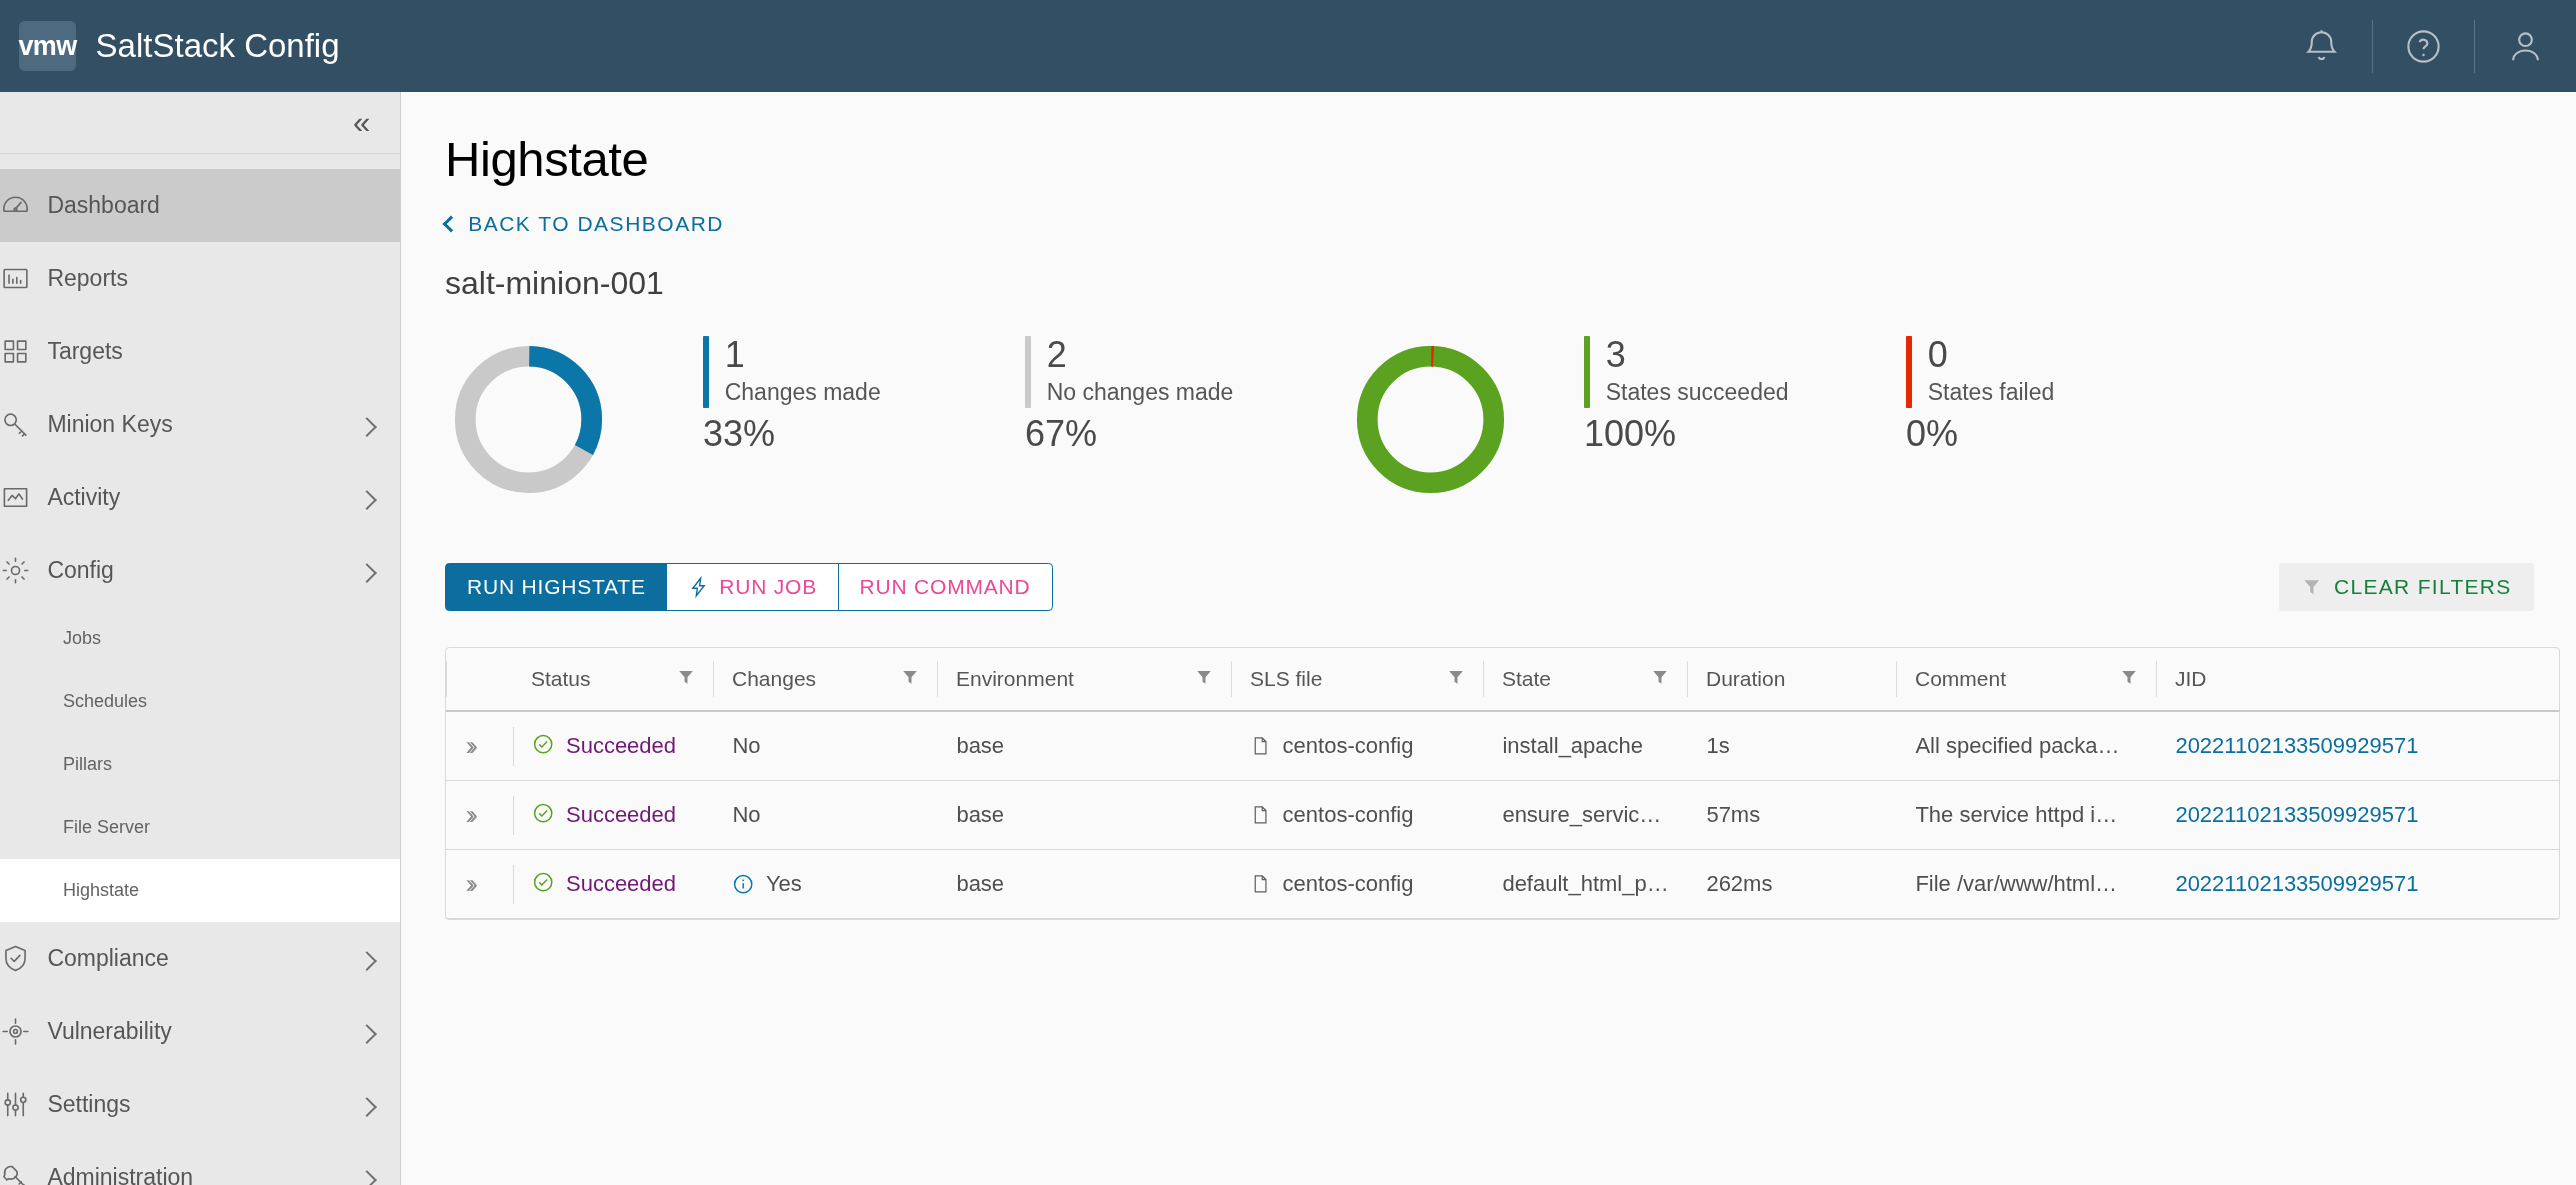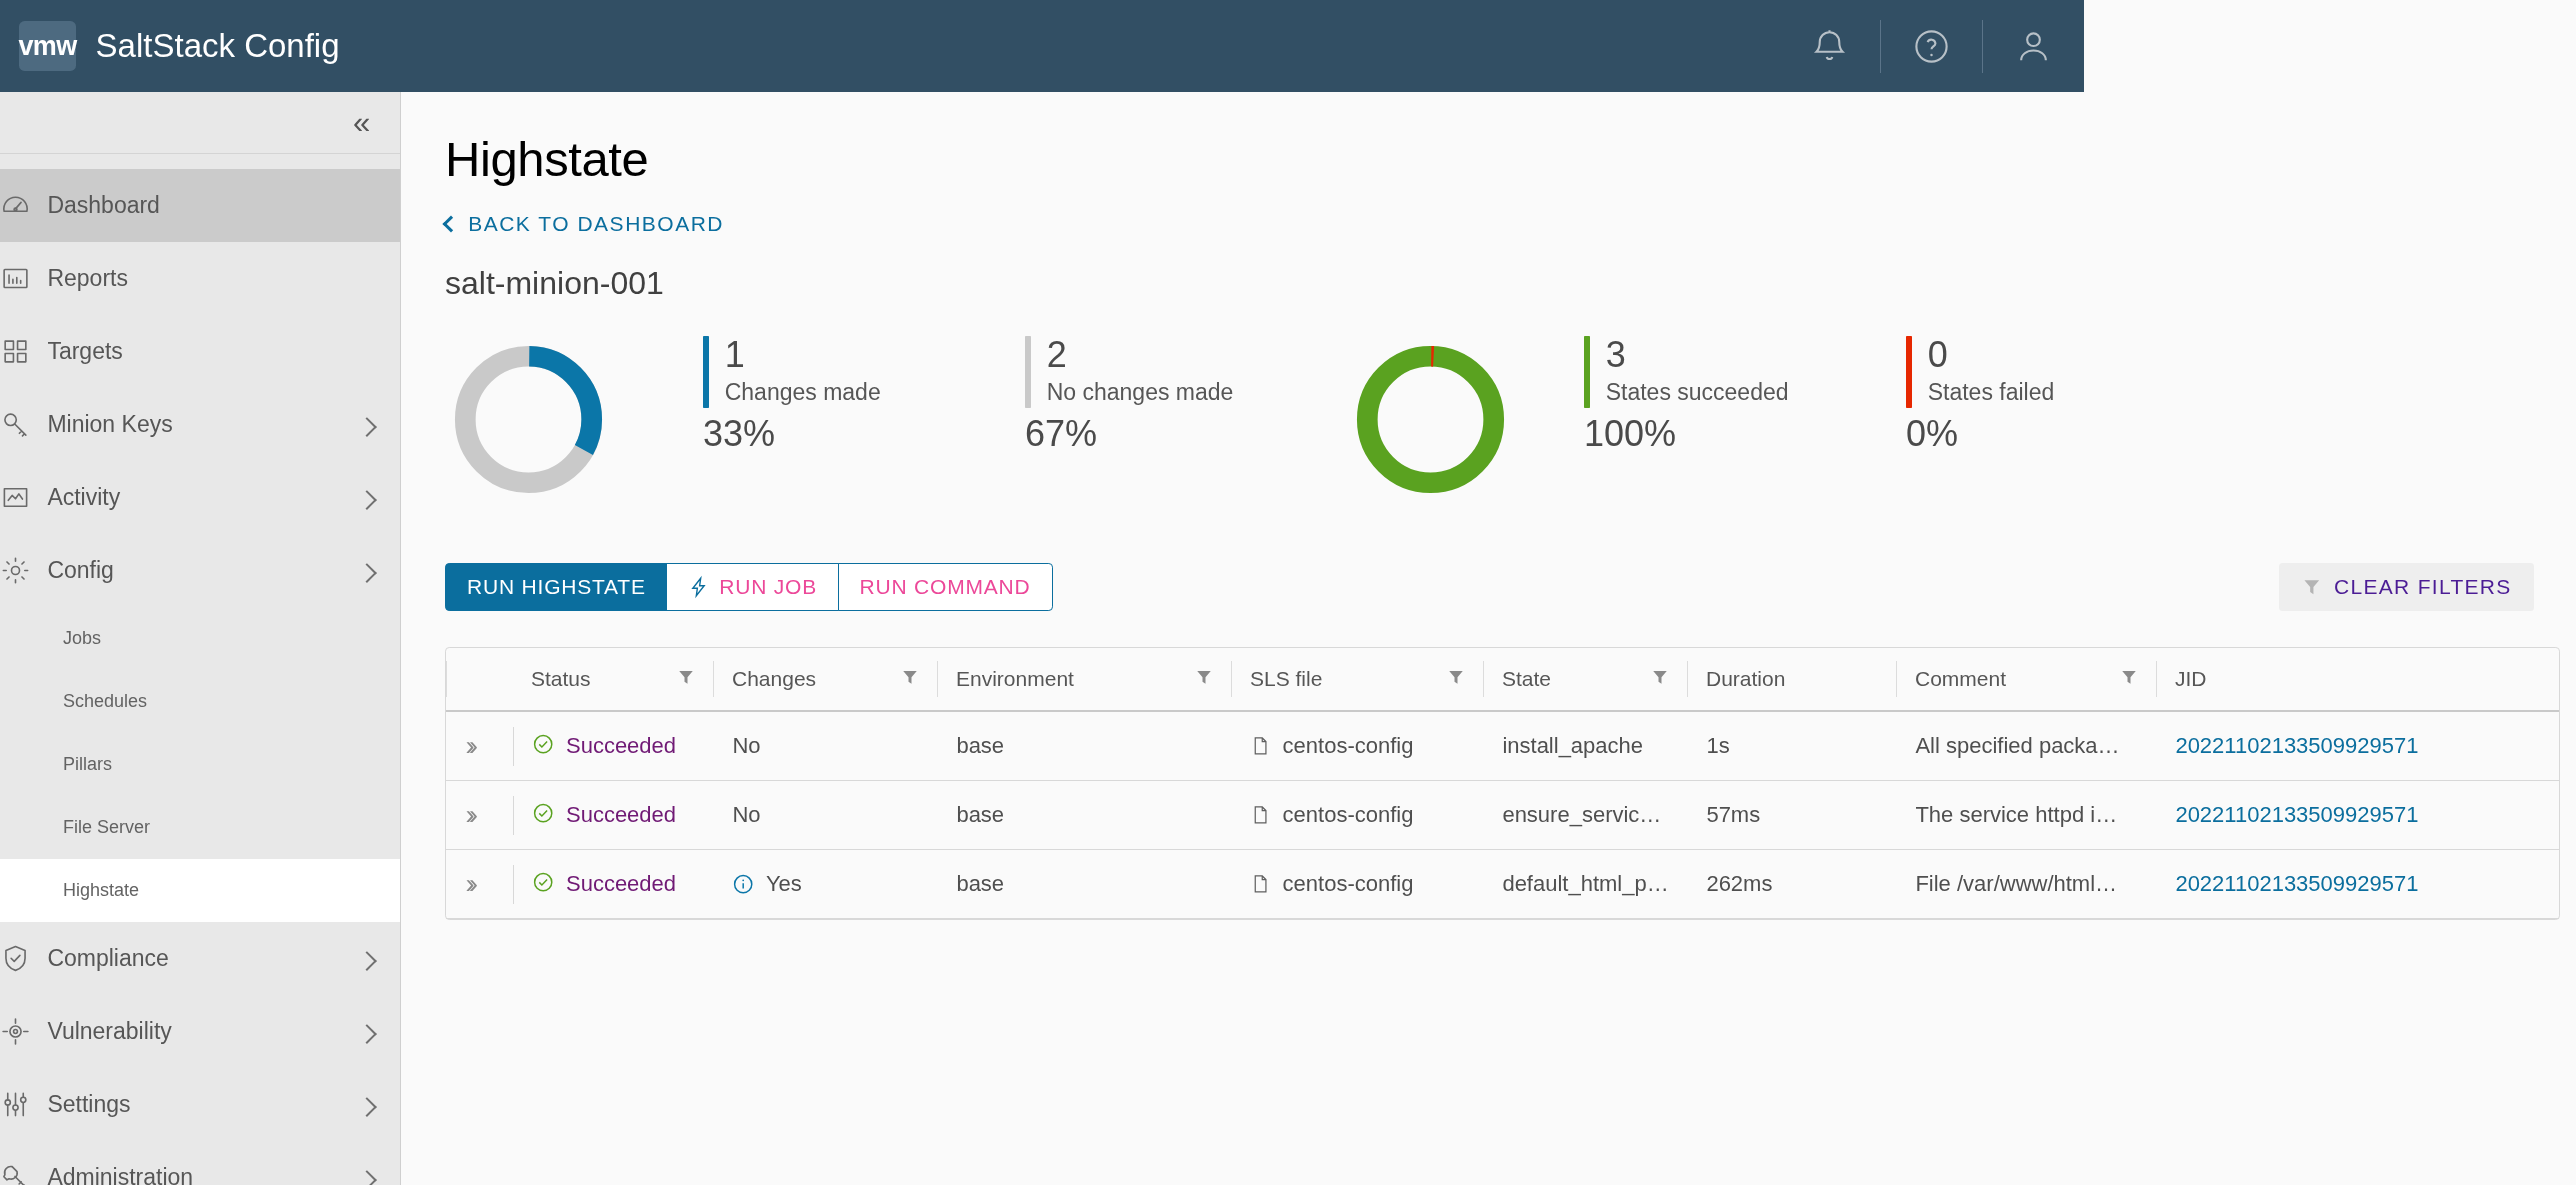--- a/index.html
+++ b/index.html
@@ -6,21 +6,21 @@
   html, body {
     width: 2576px; height: 1185px;
     font-family: "Liberation Sans", sans-serif;
     background: #fafafa;
     overflow: hidden;
   }
 
   
   .topbar {
     position: absolute; top: 0; left: 0;
-    width: 2084px; height: 92px;
+    width: 2576px; height: 92px;
     background: #324f64;
     display: flex; align-items: center;
   }
   .brand-logo {
     margin-left: 19px;
     width: 57px; height: 50px;
     background: #4d6a80;
     border-radius: 5.6px;
     display: flex; align-items: center; justify-content: center;
     color: #fff; font-weight: bold; font-size: 27px;
@@ -161,21 +161,21 @@
   }
   .btn:last-child {
     border-top-right-radius: 4.2px; border-bottom-right-radius: 4.2px;
   }
   .btn.primary { background: #0b6e9e; color: #fff; }
   .bolt { margin-right: 9.8px; display: flex; }
 
   .clear-filters {
     position: absolute; right: 42px;
     display: flex; align-items: center;
-    color: #4c1d95; font-size: 21px; letter-spacing: 1.3px;
+    color: #15803d; font-size: 21px; letter-spacing: 1.3px;
     background: #eeeeee; height: 48px; padding: 0 22.4px;
     border-radius: 3.5px;
   }
   .clear-filters .fico { margin-right: 12.6px; display: flex; }
 
   
   .table-card {
     margin-top: 36px;
     width: 2115px;
     background: #fafafa;

